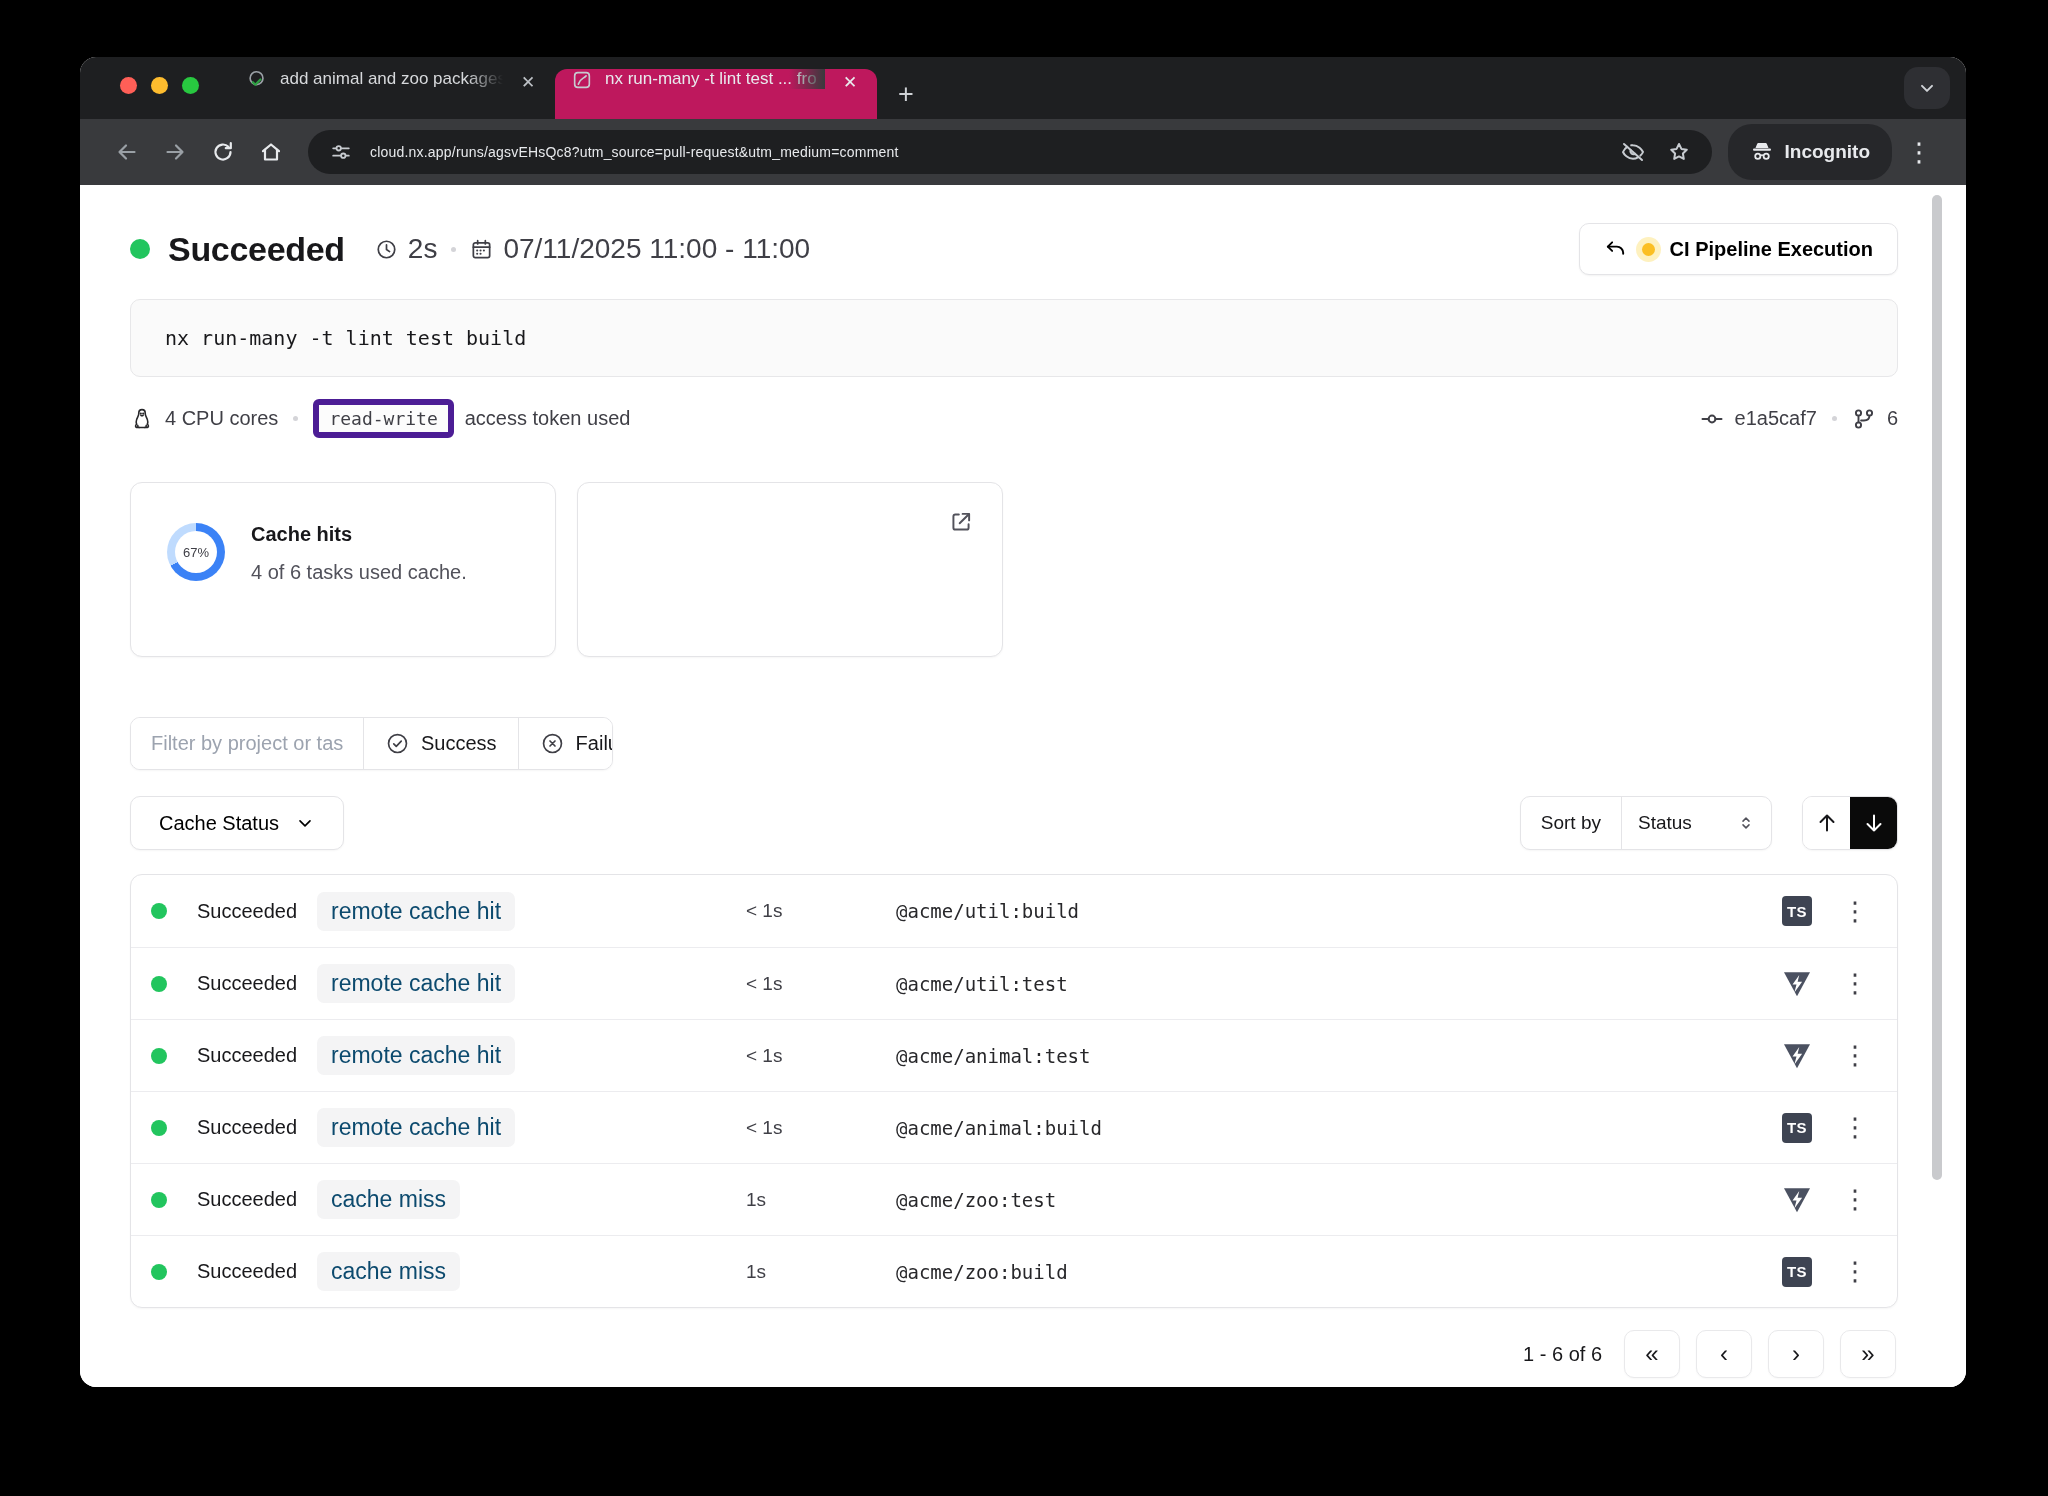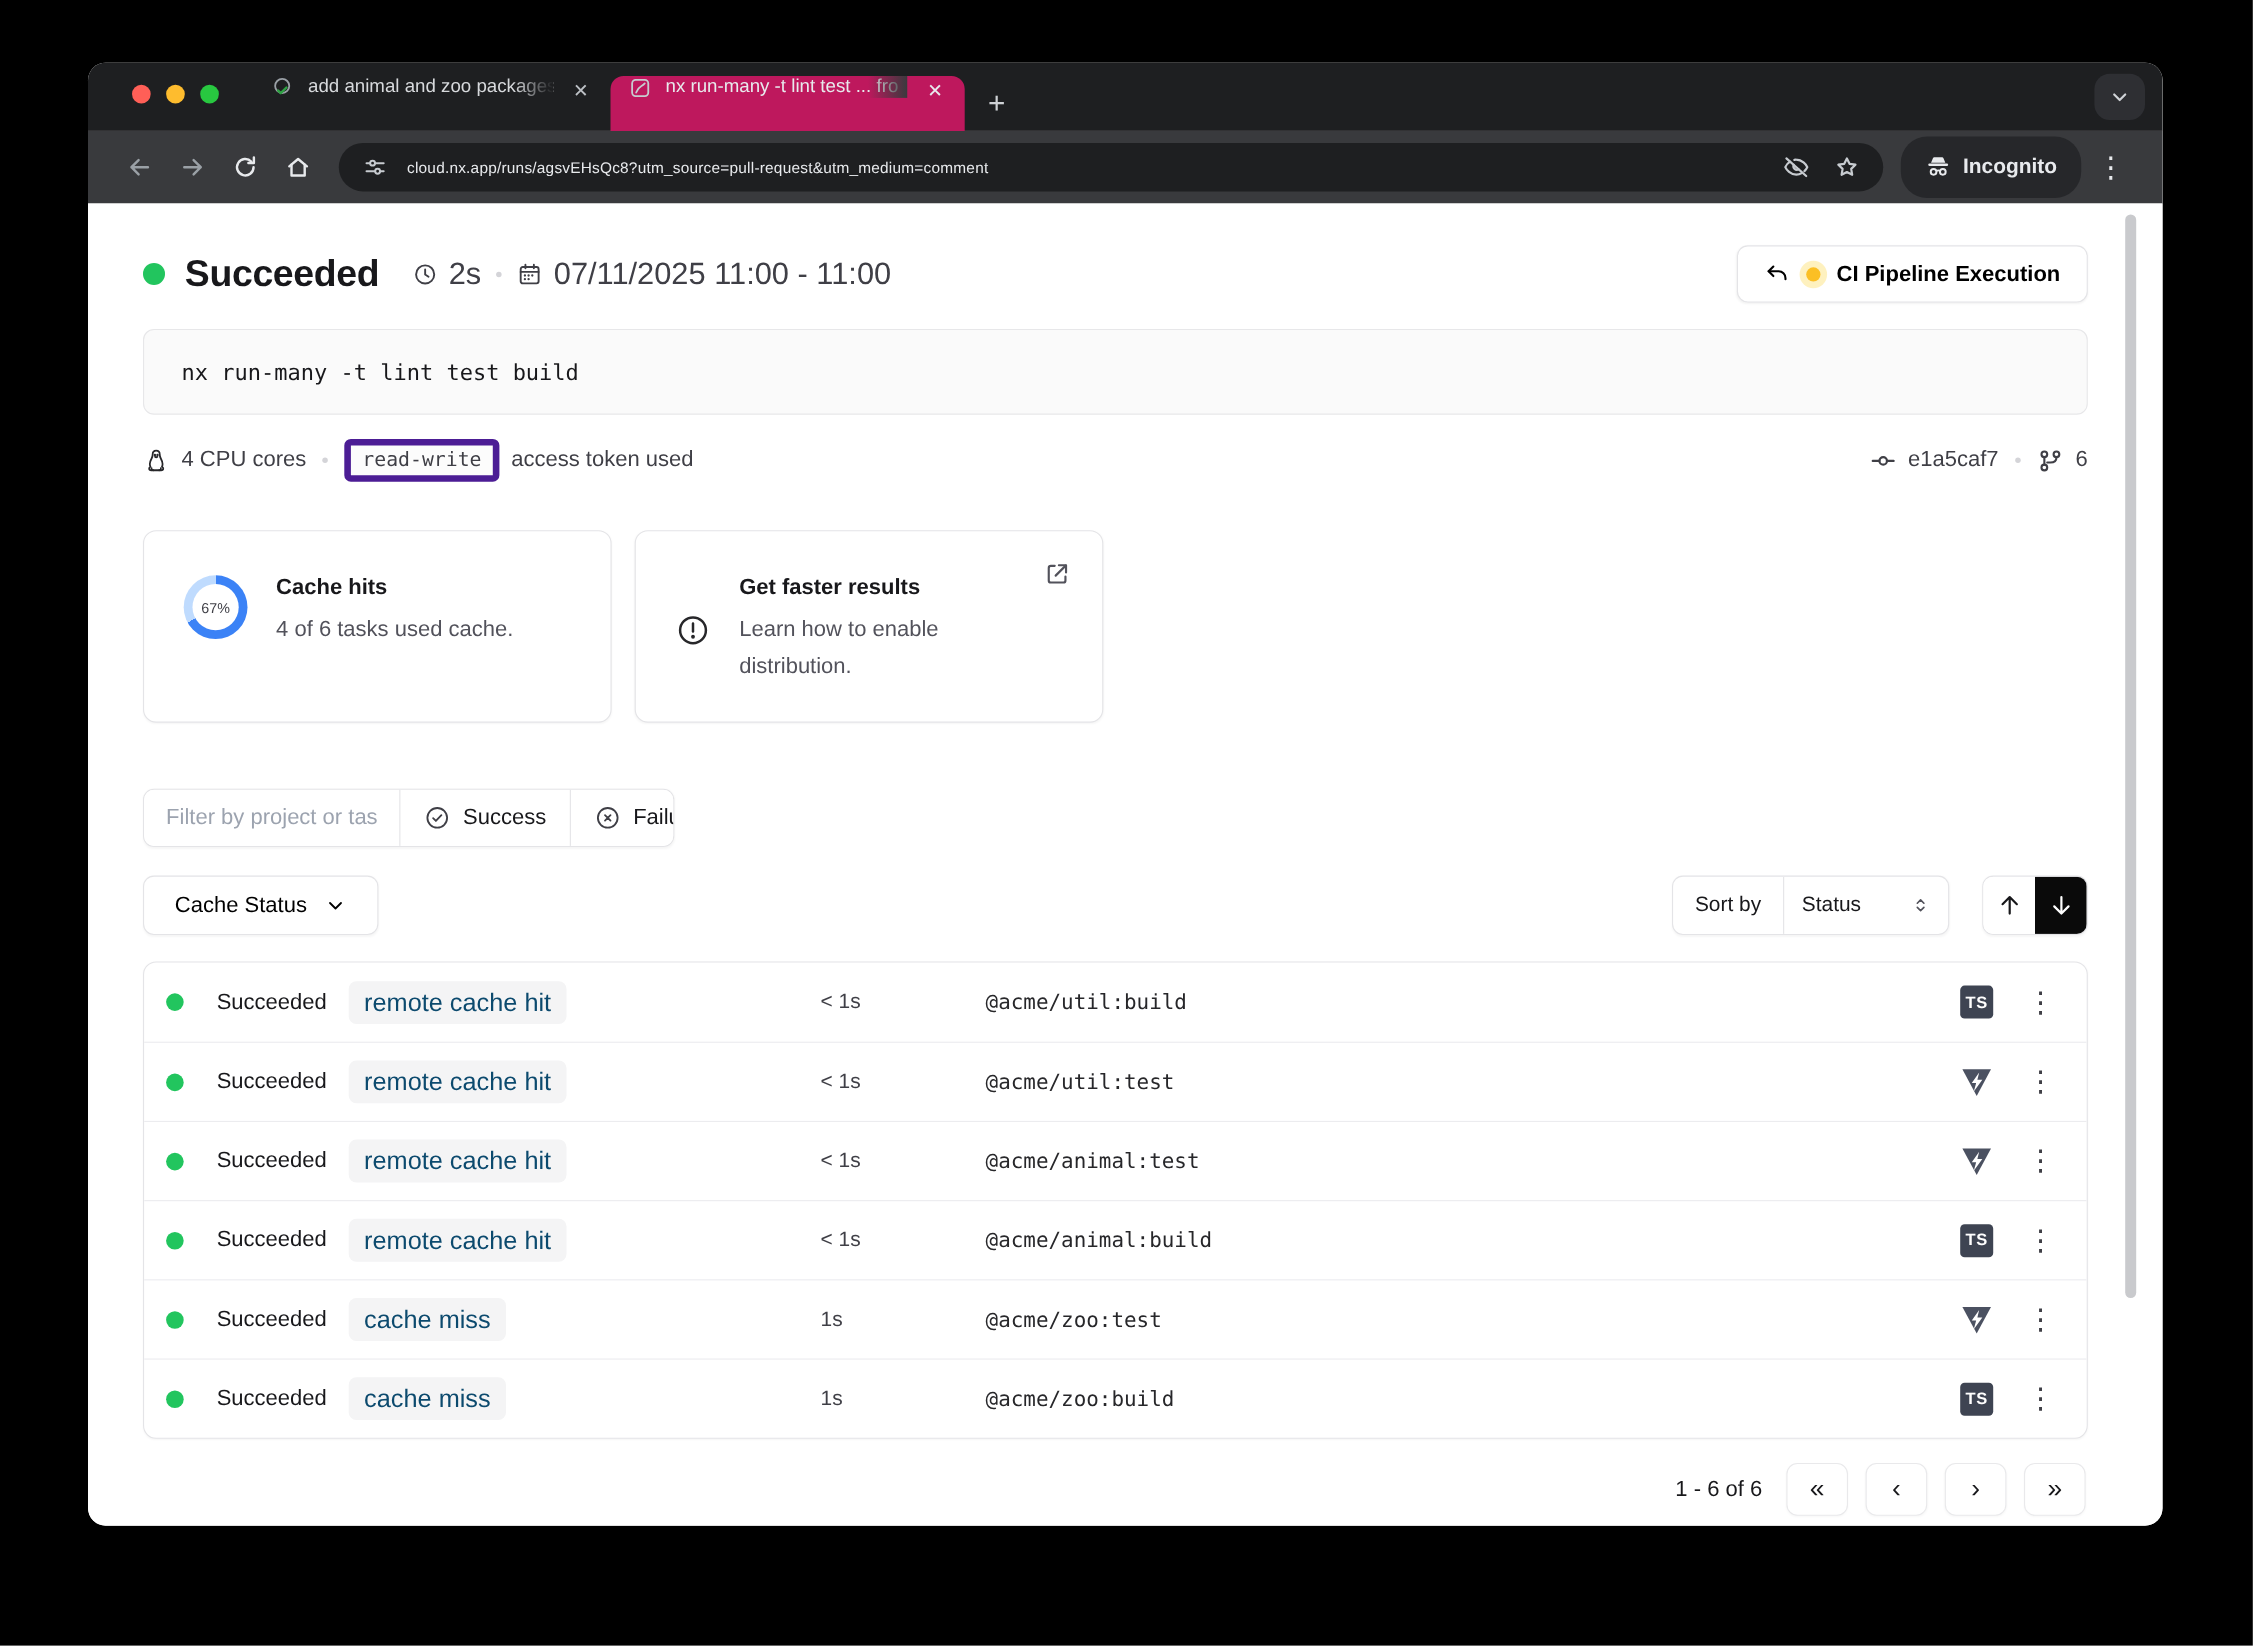--- a/index.html
+++ b/index.html
@@ -309,33 +309,20 @@
       </div>
 
       <div class="card">
         <span class="extlink-ic">
           <svg width="26" height="26" viewBox="0 0 24 24" class="stroke-ic">
               <path d="M10 5H6.8C5.8 5 5 5.8 5 6.8v10.4c0 1 .8 1.8 1.8 1.8h10.4c1 0 1.8-.8 1.8-1.8V14"></path>
               <path d="M13.5 4.5H19.5v6"></path>
               <path d="M19.2 4.8l-8.4 8.4"></path>
             </svg>
         </span>
-        <div class="card-inner">
-          <span class="info-ic">
-            <svg width="32" height="32" viewBox="0 0 24 24" class="stroke-ic" style="stroke-width:1.7">
-                <circle cx="12" cy="12" r="8.8"></circle>
-                <path d="M12 7.4v5.4"></path>
-                <path d="M12 16.4h.01" style="stroke-width:2.6"></path>
-              </svg>
-          </span>
-          <div class="card2-text">
-            <div class="card-title">Get faster results</div>
-            <div class="card-sub">Learn how to enable distribution.</div>
-          </div>
-        </div>
       </div>
     </div>
 
     <div class="filter-group">
       <input class="filter-input" placeholder="Filter by project or task" style="">
       <div class="seg-btn">
         <span class="ic">
           <svg width="25" height="25" viewBox="0 0 24 24" class="stroke-ic" style="stroke-width:1.6">
               <circle cx="12" cy="12" r="8.6"></circle>
               <path d="M8.4 12.3l2.4 2.4 4.8-5"></path>

